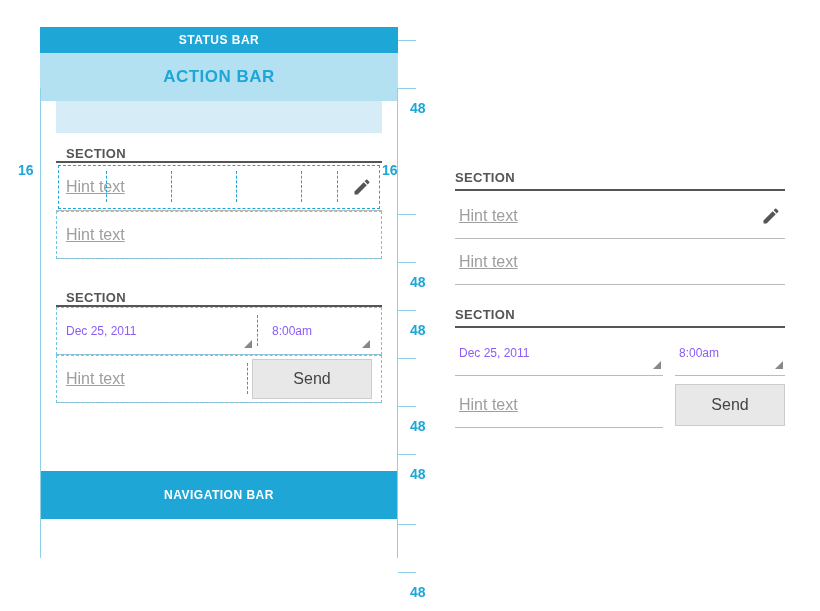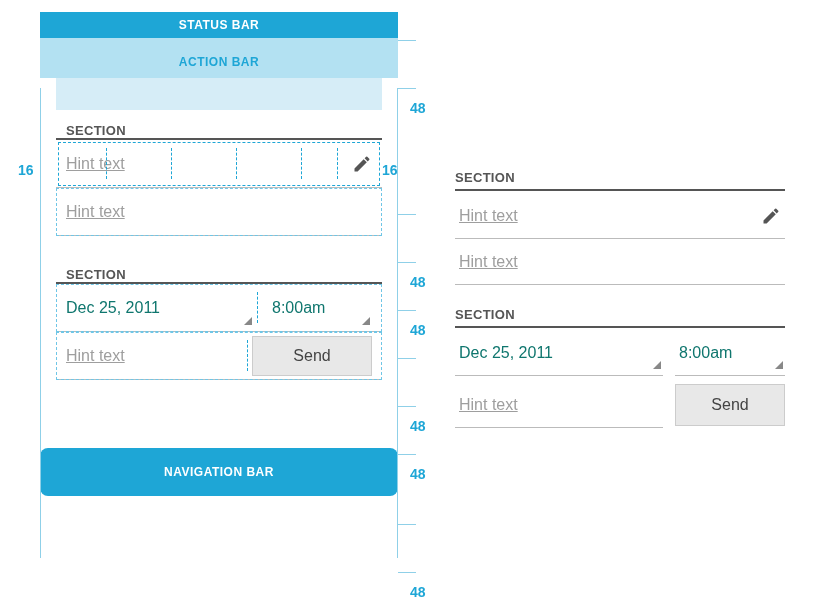--- a/index.html
+++ b/index.html
@@ -9,38 +9,38 @@
   width: 820px;
   height: 611px;
   position: relative;
 }
 .canvas { position: relative; width: 820px; height: 611px; }
 
 
 .phone {
   position: absolute;
   left: 40px;
-  top: 12px;
+  top: 27px;
   width: 358px;
 }
 .status-bar {
   height: 26px;
   background: #1ea6d6;
   color: #fff;
   font-size: 12px;
   font-weight: 700;
   letter-spacing: .5px;
   text-align: center;
   line-height: 26px;
 }
 .action-bar {
-  height: 40px;
+  height: 48px;
   background: #b3e1f2;
   color: #1ea6d6;
-  font-size: 12px;
+  font-size: 17px;
   font-weight: 700;
   letter-spacing: .5px;
   text-align: center;
   line-height: 48px;
 }
 .content {
   background: #fff;
   position: relative;
   padding-bottom: 28px;
 }
@@ -66,21 +66,21 @@
 .row {
   height: 48px;
   background: #fff;
   display: flex;
   align-items: center;
   padding: 0 10px;
   border-bottom: 1px solid #bbb;
   position: relative;
 }
 .hint { color: #9e9e9e; font-size: 16px; flex:1;text-decoration:underline; }
-.value { color: #0f766e; font-size: 16px; }
+.value { color: #8b5cf6; font-size: 12px; }
 .cell { flex:1; display:flex; align-items:center; height:100%; padding-right:8px; position:relative; }
 .cell + .cell { border-left: none; padding-left:10px; }
 .spinner-mark::after {
   content:"";
   position:absolute;
   right:2px; bottom:6px;
   width:0;height:0;
   border-left:8px solid transparent;
   border-bottom:8px solid #888;
 }
@@ -101,21 +101,20 @@
 
 .nav-bar {
   height: 48px;
   background: #1ea6d6;
   color:#fff;
   font-size:12px;
   font-weight:700;
   letter-spacing:.5px;
   text-align:center;
   line-height:48px;
-  border-radius:8px;
 }
 
 
 .pencil { width:20px;height:20px; }
 .pencil svg { width:100%; height:100%; fill:#555; }
 
 
 .ann { position:absolute; color:#1ea6d6; font-size:14px; font-weight:600;margin-top:44px; }
 .ann-line-h { position:absolute; height:1px; background:#8fd0e8; }
 .ann-line-v { position:absolute; width:1px; background:#8fd0e8; }

